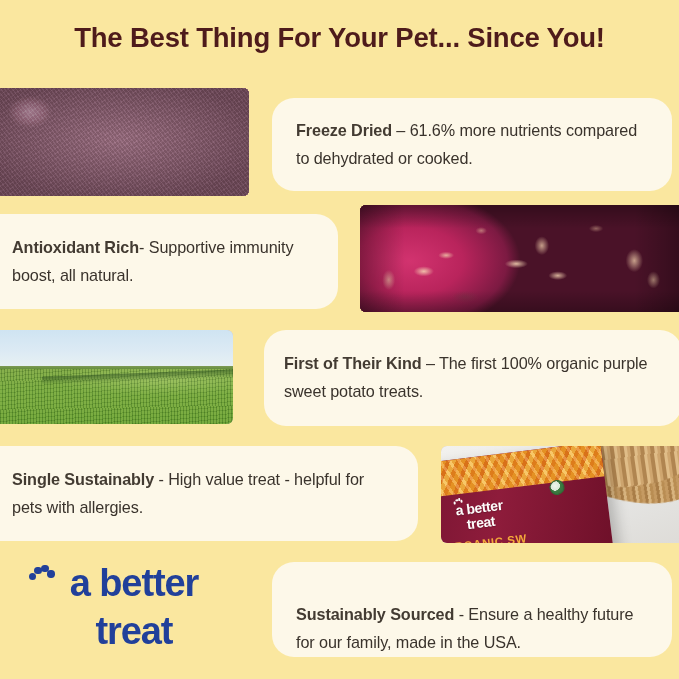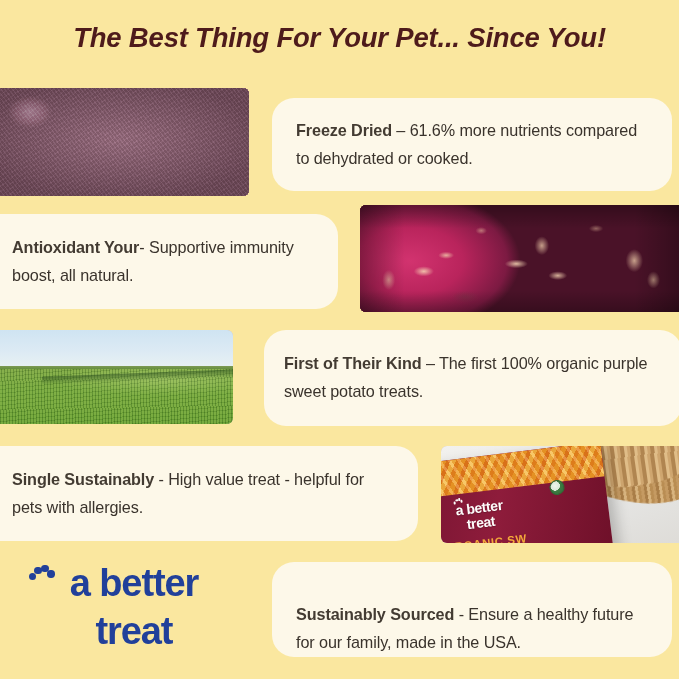--- a/index.html
+++ b/index.html
@@ -28,21 +28,20 @@
   .headline {
     position: absolute;
     left: 0; top: 22px;
     width: 679px;
     text-align: center;
     font-size: 27.5px;
     font-weight: 700;
     letter-spacing: -0.2px;
     color: #4e1b1b;
     white-space: nowrap;
-    font-style: italic;
   }
 
   
   .card {
     position: absolute;
     background: #fdf8e9;
     border-radius: 22px;
     display: flex;
     align-items: center;
   }
@@ -297,21 +296,21 @@
     <div class="base"></div>
     <div class="grain"></div>
     <div class="shade"></div>
   </div>
 
   <div class="card card-freeze">
     <p><b>Freeze Dried</b><span> – 61.6% more nutrients compared to dehydrated or cooked.</span></p>
   </div>
 
   <div class="card card-antiox">
-    <p><b>Antioxidant Your</b><span>- Supportive immunity boost, all natural.</span></p>
+    <p><b>Antioxidant Rich</b><span>- Supportive immunity boost, all natural.</span></p>
   </div>
 
   <div class="photo photo-right ph-taters">
     <div class="base"></div>
     <div class="blotch"></div>
     <div class="shade"></div>
   </div>
 
   <div class="photo photo-left ph-field">
     <div class="sky"></div>

